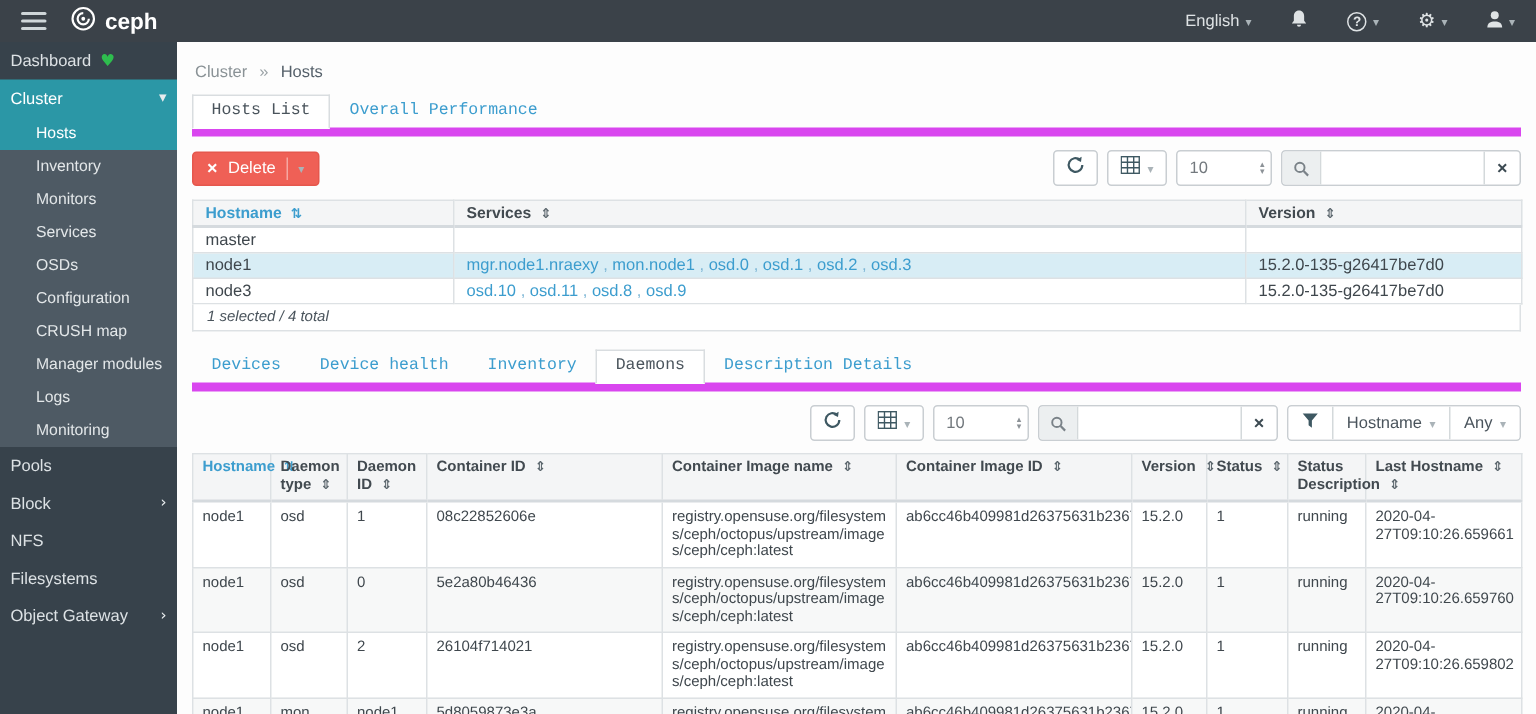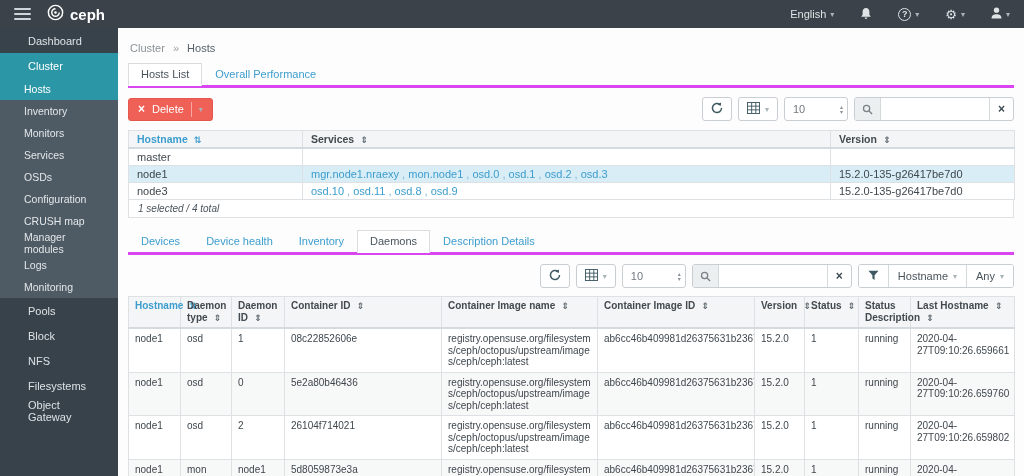--- a/index.html
+++ b/index.html
@@ -16,35 +16,35 @@
   .topbar-right { margin-left:auto; display:flex; align-items:center; gap:26px; font-size:11px; }
   .top-item { display:flex; align-items:center; gap:4px; cursor:pointer; color:#dfe3e5;justify-content:center;}
   .caret { font-size:8px; color:#aab3b8; }
   .qmark { width:13px; height:13px; border:1.4px solid #dfe3e5; border-radius:50%;
     font-size:9px; font-weight:bold; display:flex; align-items:center; justify-content:center; }
   .gear-glyph { font-size:13px; line-height:1; }
 
   
   .layout { display:flex; height:448px; }
   .sidebar { width:118px; background:var(--sidebar_bg,#37424b); flex-shrink:0; font-size:11px; }
-  .nav-item { display:flex; align-items:center; color:#dde2e5; cursor:pointer; padding:0 28px;gap:42px; }
+  .nav-item { display:flex; align-items:center; color:#dde2e5; cursor:pointer; padding:0 7px; }
   .nav-item.top { height:25px; }
   .nav-item.sub { height:22px; padding-left:24px; background:var(--submenu_bg,#4e5a64); font-size:10.5px; color:#e3e7e9;}
   .nav-item.accent { background:var(--accent,#2b97a6); color:#fff; }
   .nav-item .spacer { flex:1; }
   .nav-item .chev { font-size:10px; color:#e8ecee; }
   .heart { color:#2ebd4e; font-size:11px; margin-left:6px; }
 
   .main { flex:1; background:#fdfdfd; padding:12px 10px 0; overflow:hidden; }
 
   
   .breadcrumb { font-size:11px; color:#8a9296; margin:2px 2px 9px; }
   .breadcrumb .sep { margin:0 5px; color:#9aa2a6; }
   .breadcrumb .current { color:#55606a; }
-  .tabs { display:flex; border-bottom:3px solid #d946ef; }
+  .tabs { display:flex; border-bottom:6px solid #d946ef;font-family:Liberation Mono, monospace; }
   .tab { font-size:11px; padding:4px 12px 5px; color:var(--link,#3c9dce); cursor:pointer;
     border:1px solid transparent; margin-bottom:-1px; }
   .tab.active { background:#fff; border-color:#d9dde0; border-bottom-color:#fff; color:#4a545c; }
 
   
   .toolbar { display:flex; align-items:center; margin-top:9px; }
   .toolbar.right { justify-content:flex-end; gap:6px; }
   .tb-right { margin-left:auto; display:flex; align-items:center; gap:6px; }
   .btn { height:24px; background:#fff; border:1px solid #c9ced2; border-radius:3px;
     display:inline-flex; align-items:center; justify-content:center; cursor:pointer; padding:0 8px; gap:5px;}

